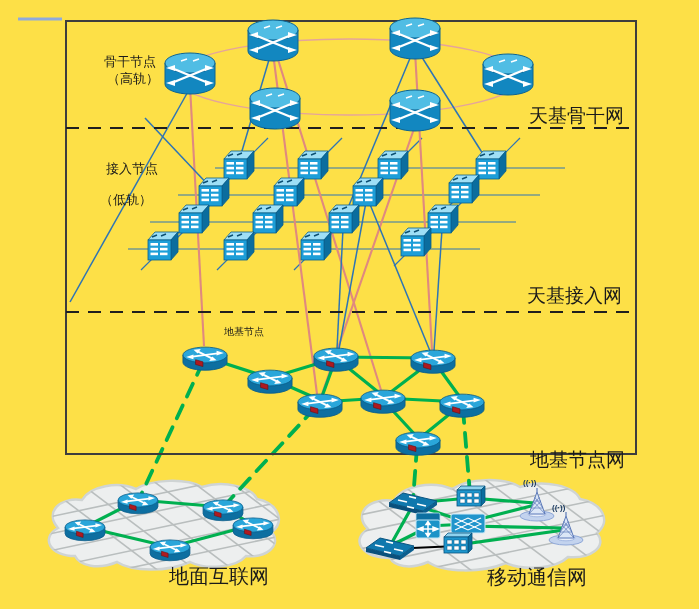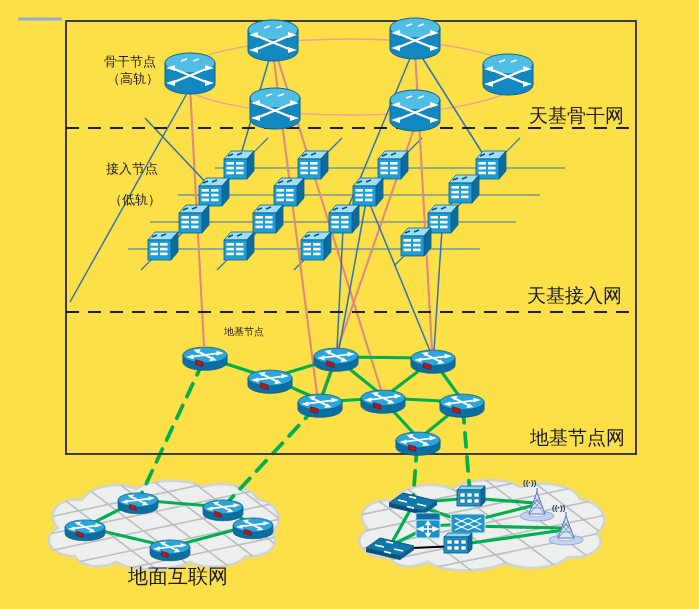--- a/index.html
+++ b/index.html
@@ -2,21 +2,21 @@
 <html><head>
 <meta charset="utf-8">
 <style>
   html,body{margin:0;padding:0;background:#ffffff;}
   #page{position:relative;width:699px;height:609px;background:#fde047;overflow:hidden;
         font-family:"Liberation Sans",sans-serif;padding-left:35px;}
   #diagram-svg{position:absolute;left:0;top:0;}
   .lbl{position:absolute;color:#1a1a1a;white-space:nowrap;line-height:1.15;}
   .lbl-small{font-size:13px;}
   .lbl-section{font-size:19px;}
-  .lbl-cloud{font-size:20px;}
+  .lbl-cloud{font-size:20px;margin-left:41px;}
   .lbl-waves{font-size:8px;color:#17375e;font-weight:bold;letter-spacing:0px;}
   
   .lk-red{stroke:#e0897f;stroke-width:2.1;fill:none;}
   .ring{stroke:#e5a49b;stroke-width:1.4;fill:none;}
   .lk-blue{stroke:#2e74b5;stroke-width:1.5;fill:none;}
   .lk-orbit{stroke:#2e74b5;stroke-width:1.2;fill:none;}
   .lk-green{stroke:#00b050;stroke-width:3.2;fill:none;stroke-linecap:round;}
   .lk-green-dash{stroke:#00b050;stroke-width:3.8;fill:none;stroke-dasharray:14 10;stroke-linecap:round;}
   .lk-black{stroke:#000000;stroke-width:2;fill:none;}
   .frame{fill:none;stroke:#3d3d3d;stroke-width:2;}
@@ -297,24 +297,25 @@
         <use href="#icon-switch-flat" xlink:href="#icon-switch-flat" transform="translate(390 548) scale(1)"></use>
         <use href="#icon-bts" xlink:href="#icon-bts" transform="translate(457 545) scale(1)"></use>
         <use href="#icon-tower" xlink:href="#icon-tower" transform="translate(537 505) scale(1)"></use>
         <use href="#icon-tower" xlink:href="#icon-tower" transform="translate(566 529) scale(1)"></use>
       </g>
   </svg>
 
   <div class="lbl lbl-small" style="left:104px;top:55px;">骨干节点</div>
   <div class="lbl lbl-small" style="left:107px;top:72px;">（高轨）</div>
   <div class="lbl lbl-small" style="left:106px;top:162px;text-align:center;">接入节点</div>
-  <div class="lbl lbl-small" style="left:109px;top:193px;">（低轨）</div>
+  <div class="lbl lbl-small" style="left:100px;top:193px;">（低轨）</div>
   <div class="lbl lbl-small" style="left:224px;top:326px;font-size:10px;">地基节点</div>
 
   <div class="lbl lbl-section" style="left:527px;top:285px;">天基接入网</div>
   <div class="lbl lbl-section" style="left:529px;top:105px;">天基骨干网</div>
-  <div class="lbl lbl-section" style="left:530px;top:429px;font-family:Liberation Mono, monospace;">地基节点网</div>
+  <div class="lbl lbl-section" style="left:530px;top:449px;">地基节点网</div>
 
   <div class="lbl lbl-cloud" style="left:128px;top:565px;">地面互联网</div>
+  <div class="lbl lbl-cloud" style="left:446px;top:566px;">移动通信网</div>
 
   <div class="lbl lbl-waves" style="left:523px;top:478px;">((·))</div>
   <div class="lbl lbl-waves" style="left:552px;top:503px;">((·))</div>
 </div>
 
 </body></html>

